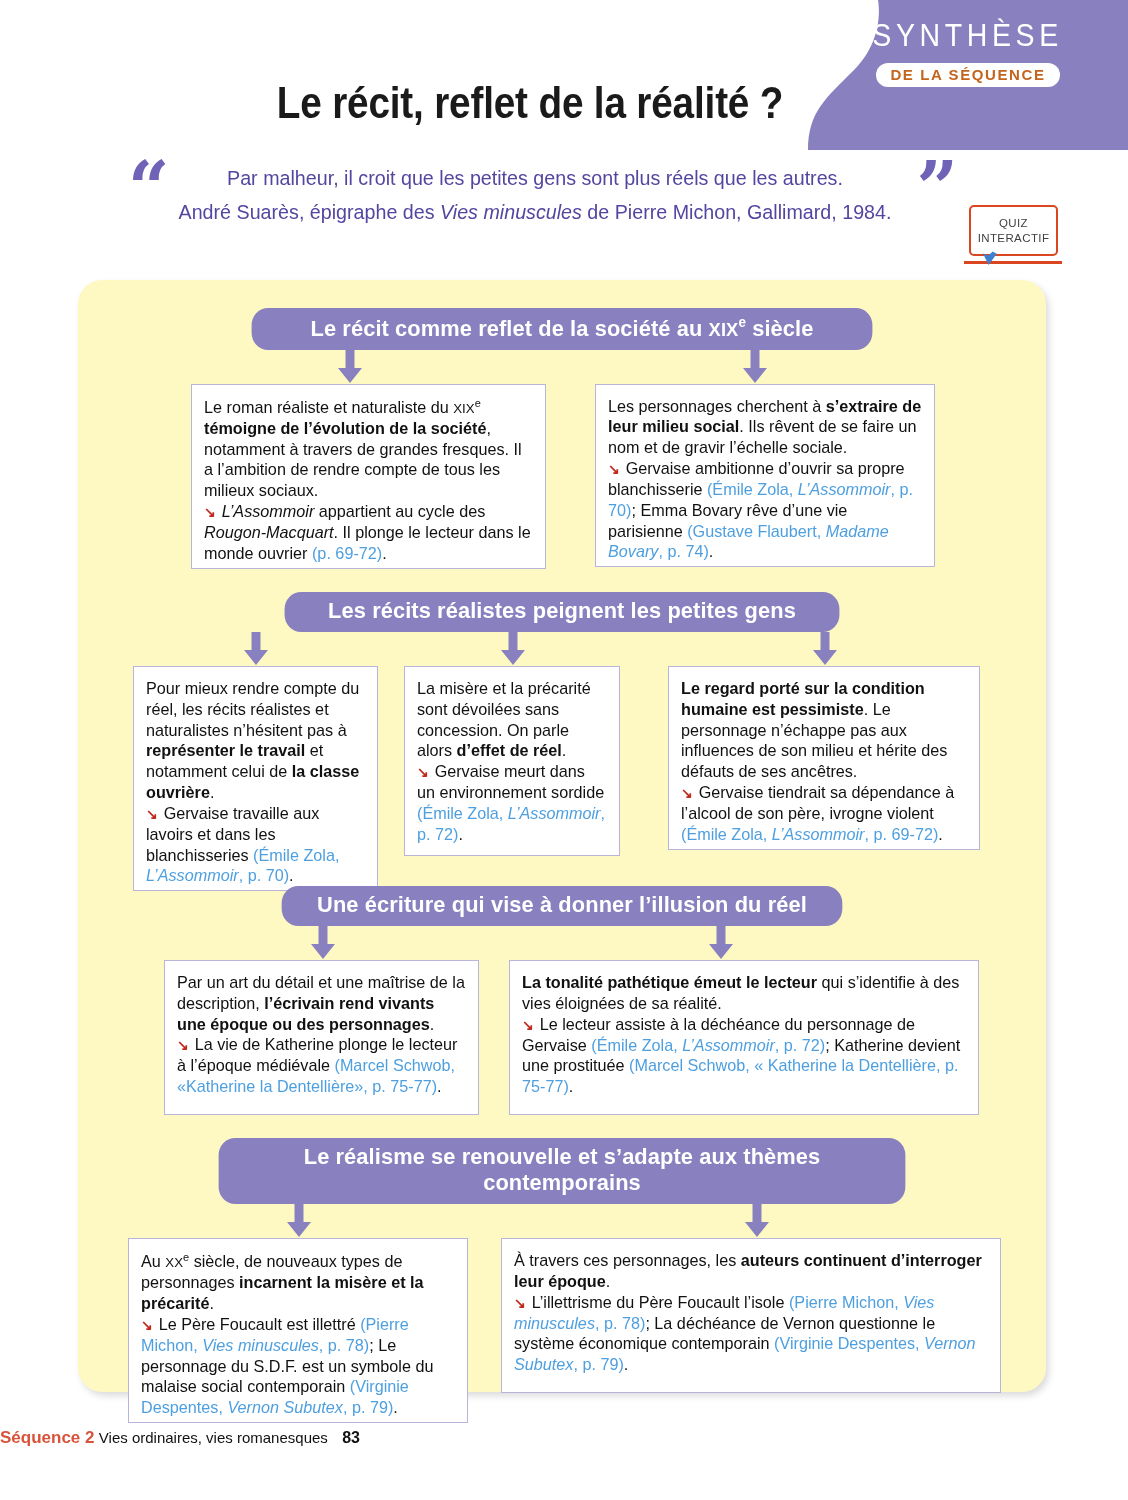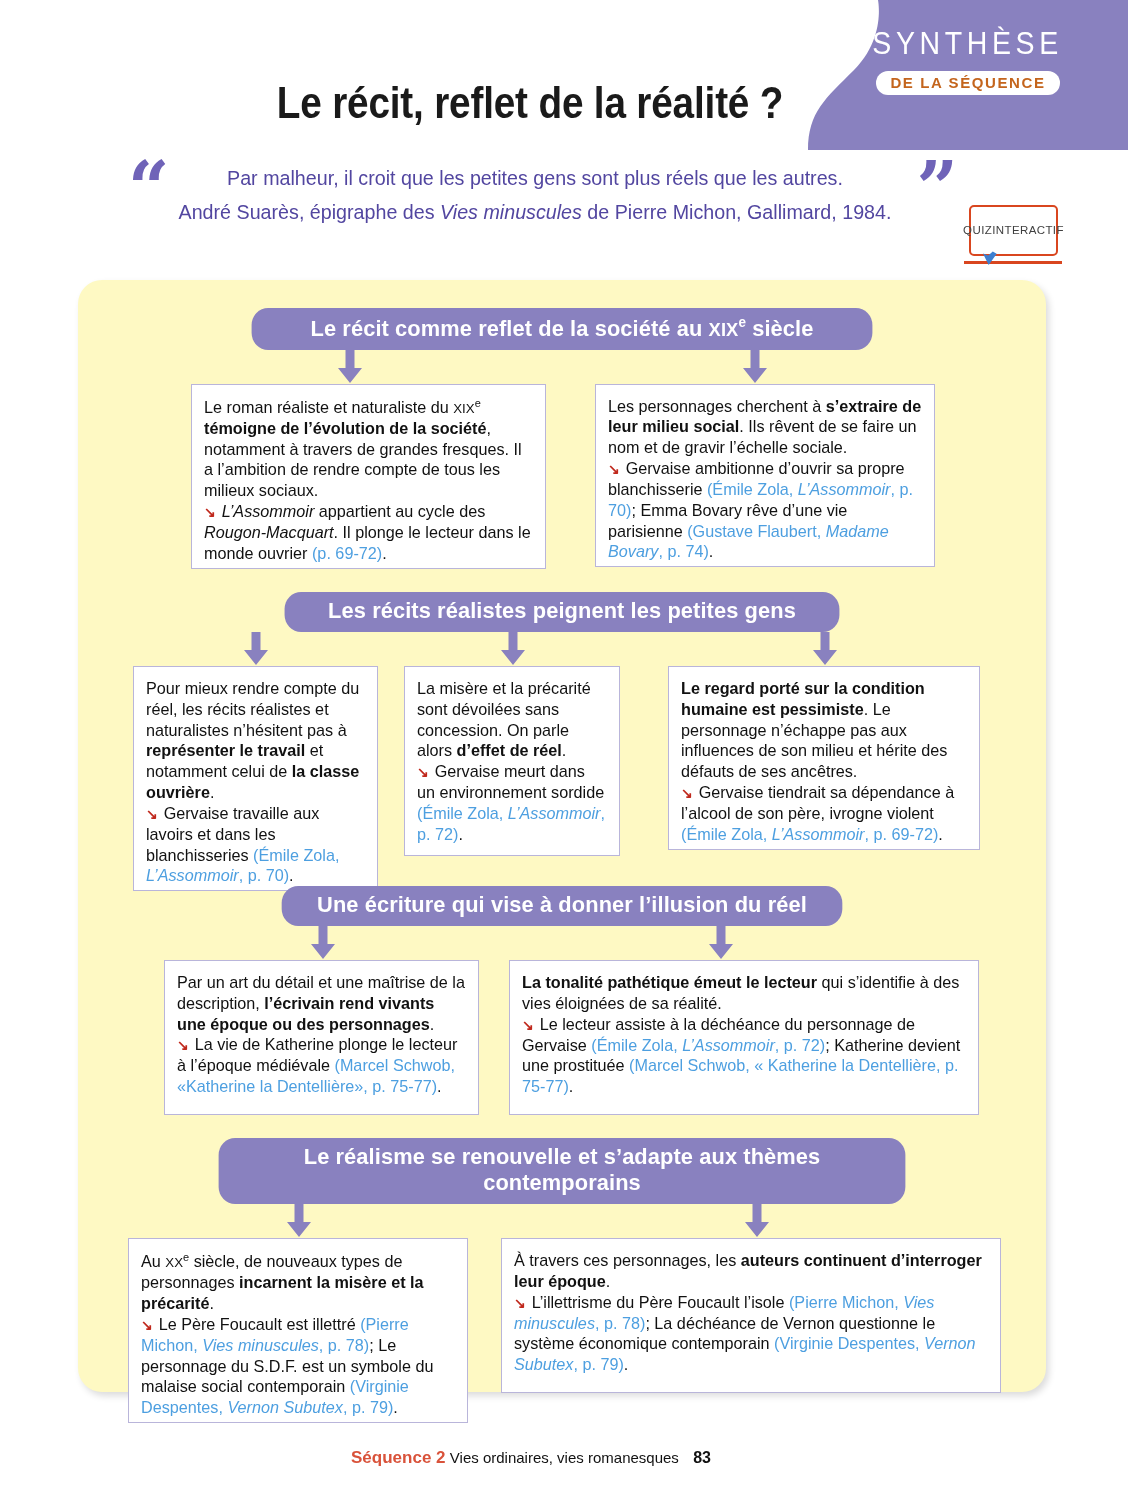--- a/index.html
+++ b/index.html
@@ -10,21 +10,21 @@
     position:relative;overflow:hidden;
     -webkit-font-smoothing:antialiased;
   }
 
   
   .banner-wrap{position:absolute;top:0;right:0;width:320px;height:150px;}
   .banner-wrap svg{display:block;width:320px;height:150px;}
   .banner-text{
     position:absolute;top:0;right:0;width:320px;height:150px;
     display:flex;flex-direction:column;align-items:center;justify-content:flex-start;
-    padding-top:26px;box-sizing:border-box;
+    padding-top:18px;box-sizing:border-box;
   }
   .banner-title{
     color:#ffffff;font-size:31px;letter-spacing:5px;font-weight:400;
     font-family:"Liberation Sans Narrow","Liberation Sans",sans-serif;
     transform:scaleX(.92);
   }
   .banner-sub{
     margin-top:9px;background:#ffffff;border-radius:12px;
     padding:3px 14px 4px 14px;color:#c4651d;font-size:15px;font-weight:bold;
     letter-spacing:1.6px;
@@ -52,21 +52,21 @@
     transform:scaleX(.96);
   }
   .quote-line.l1{padding:12px 64px 0 64px;}
   .quote-line.l2{padding:2px 40px 0 40px;}
   .quote-line i{font-style:italic;}
 
   
   .quiz{
     position:absolute;left:969px;top:205px;width:85px;height:47px;
     border:2.5px solid #d9461f;border-radius:5px;background:#fff;
-    display:flex;flex-direction:row;align-items:center;justify-content:center;
+    display:flex;flex-direction:column;align-items:center;justify-content:center;
     color:#3f3f3f;font-size:11.5px;line-height:1.25;letter-spacing:.4px;
     font-family:"Liberation Sans Narrow","Liberation Sans",sans-serif;
   }
   .quiz-underline{position:absolute;left:964px;top:261px;width:98px;height:2.5px;background:#d9461f;}
   .quiz-cursor{position:absolute;left:978px;top:243px;width:24px;height:24px;}
 
   
   .panel{
     position:absolute;left:78px;top:280px;width:968px;height:1112px;
     background:#fef9c3;border-radius:24px;
@@ -93,22 +93,22 @@
     color:#111111;font-size:16.2px;line-height:1.285;
     font-family:"Liberation Sans Narrow","Liberation Sans",sans-serif;
   }
   .box b{font-weight:bold;}
   .box i{font-style:italic;}
   .ref{color:#4d9fe0;text-align:right;}
   .bl{color:#c0281c;font-weight:bold;font-size:14px;padding-right:2px;}
 
   
   .footer{
-    position:absolute;left:8px;top:1428px;width:1046px;text-align:center;
-    font-size:15.5px;color:#111;margin-top:20px;
+    position:absolute;left:0;top:1428px;width:1046px;text-align:left;
+    font-size:15.5px;color:#111;
   }
   .footer .seq{
     color:#d9523a;font-weight:bold;
     font-family:"Liberation Sans Narrow","Liberation Sans",sans-serif;
     font-size:17px;
   }
   .footer .ttl{font-size:15px;}
   .footer .pg{font-weight:bold;font-size:16px;padding-left:10px;}
 </style>
 </head>

